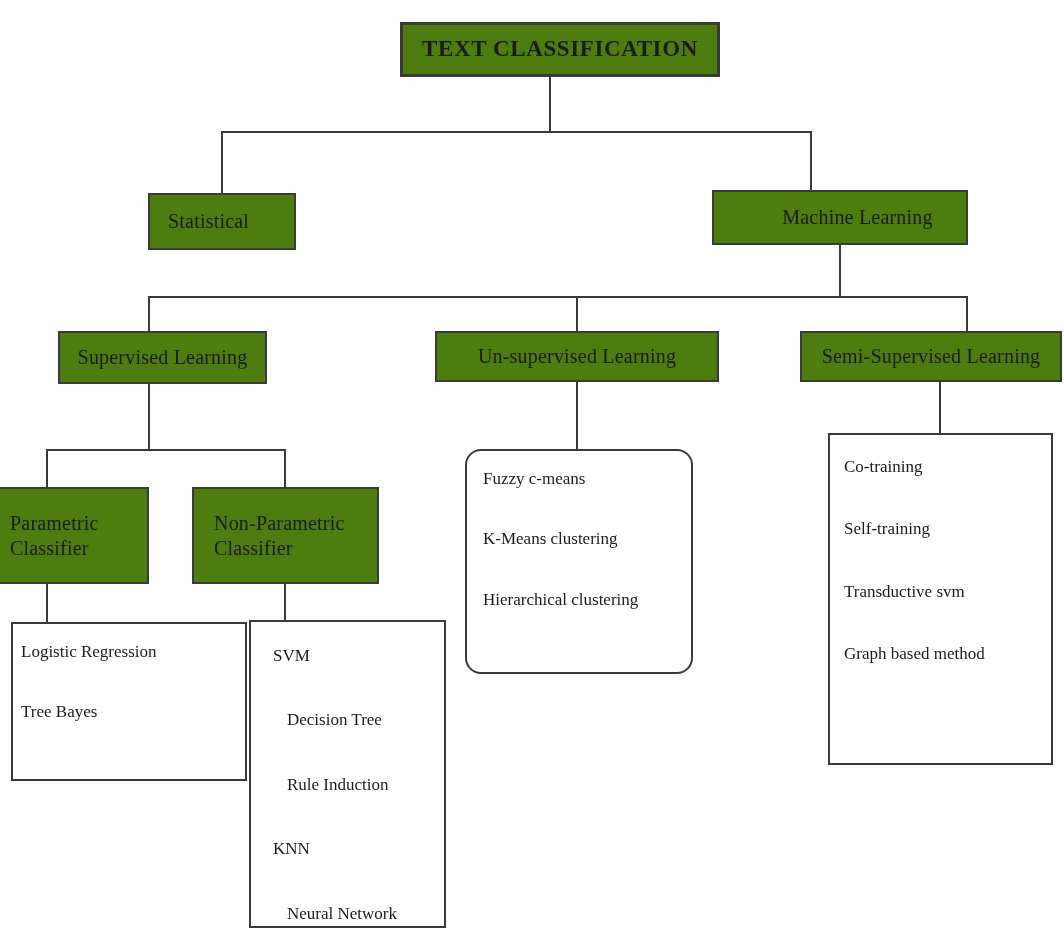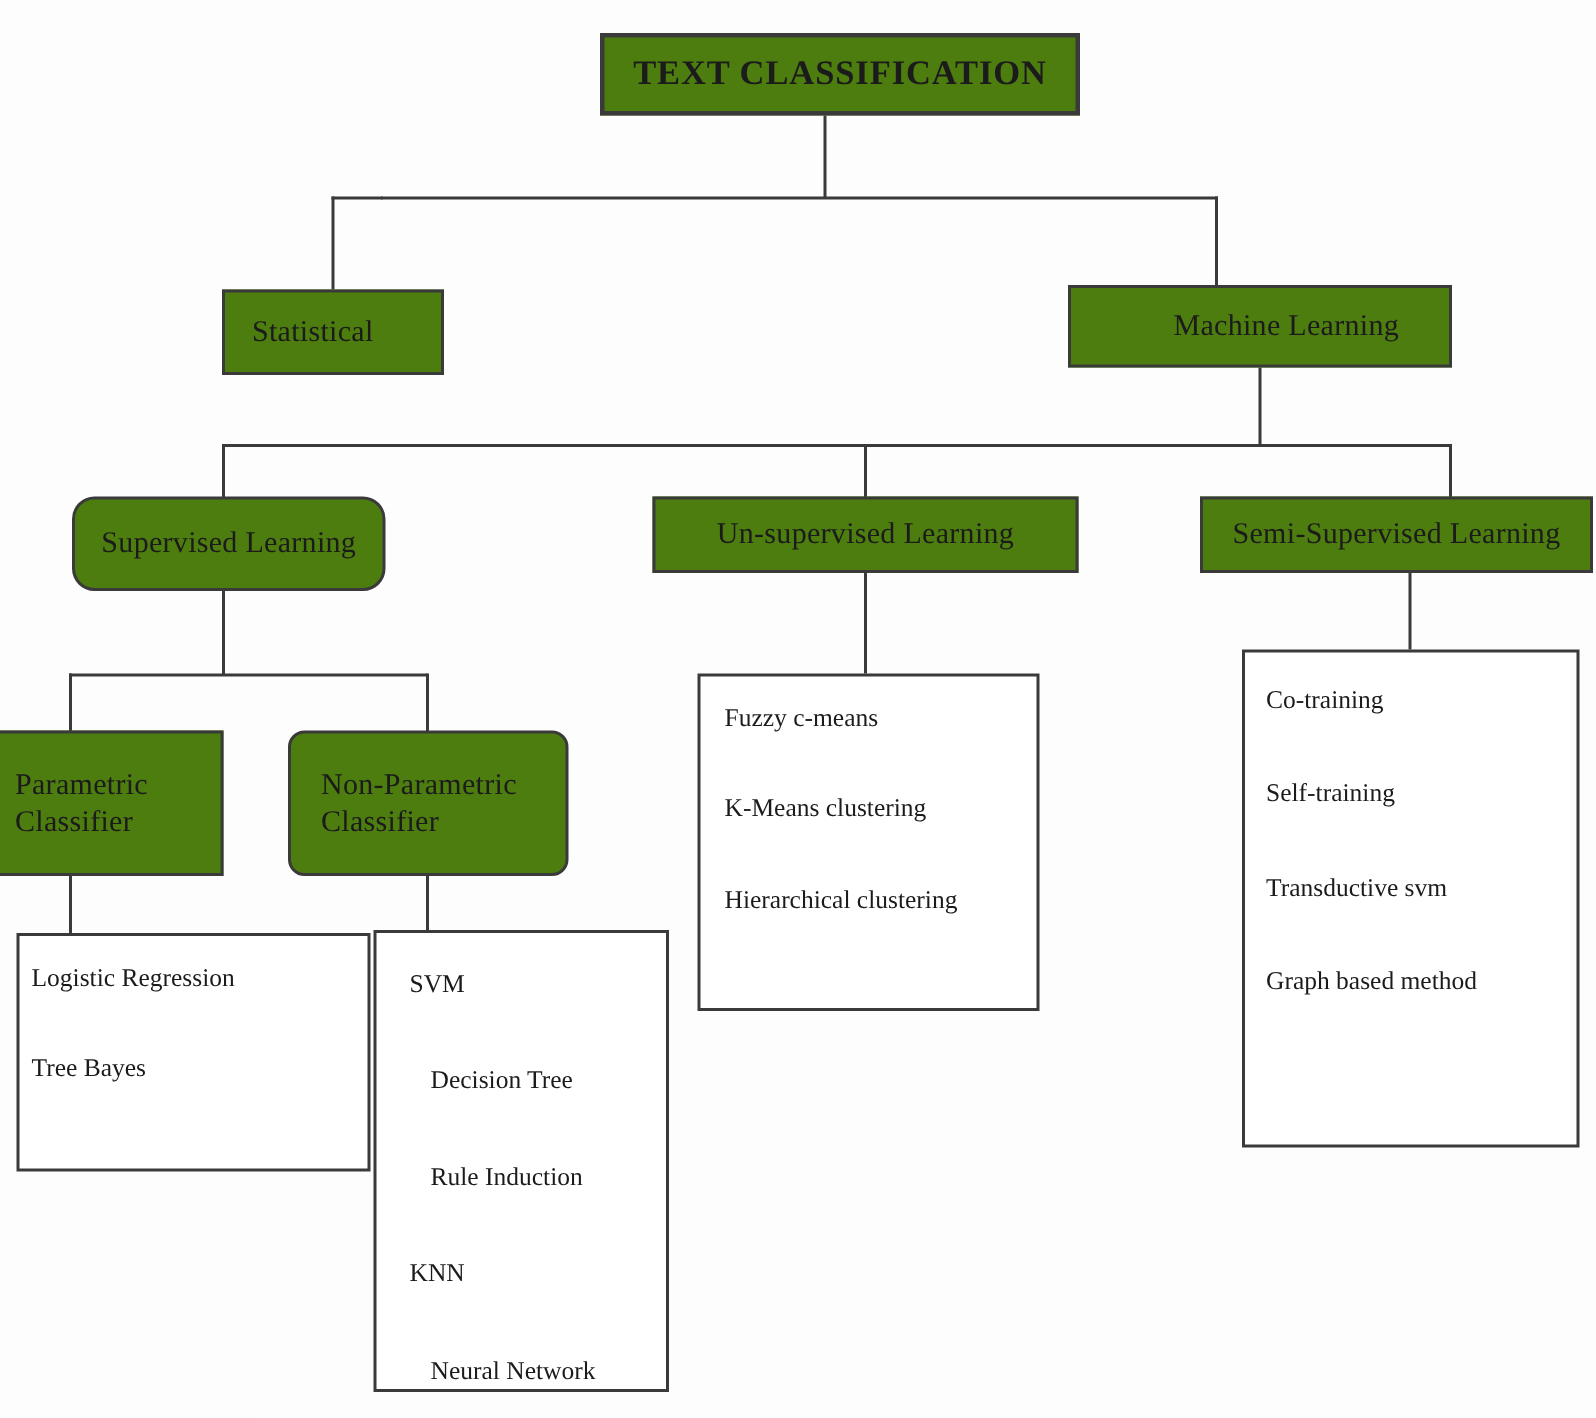--- a/index.html
+++ b/index.html
@@ -50,27 +50,27 @@
     font-size: 23px;
     font-weight: bold;
     letter-spacing: 0.6px;
   }
 
   
   #node-statistical      { left: 148px; top: 193px; width: 148px; height: 57px; }
   #node-machine-learning { left: 712px; top: 190px; width: 256px; height: 55px; padding-left: 35px; }
 
   
-  #node-supervised      { left: 48px;  top: 331px; width: 209px; height: 63px; border-radius: 15px; }
+  #node-supervised      { left: 58px;  top: 331px; width: 209px; height: 53px; }
   #node-unsupervised    { left: 435px; top: 331px; width: 284px; height: 51px; }
   #node-semi-supervised { left: 800px; top: 331px; width: 262px; height: 51px; }
 
   
   #node-parametric      { left: -12px; top: 487px; width: 161px; height: 97px; }
-  #node-non-parametric  { left: 192px; top: 487px; width: 187px; height: 97px; border-radius: 11px; }
+  #node-non-parametric  { left: 192px; top: 487px; width: 187px; height: 97px; }
 
   #node-parametric .label,
   #node-non-parametric .label { padding-left: 20px; }
 
   
   .leafbox {
     position: absolute;
     box-sizing: border-box;
     border: 2px solid #3a3a3a;
     background: #ffffff;
@@ -95,20 +95,21 @@
     padding: 24px 0 0 22px;
   }
   #node-nonparametric-leaves .item { margin-bottom: 44px; }
   #node-nonparametric-leaves .item:nth-child(2),
   #node-nonparametric-leaves .item:nth-child(3),
   #node-nonparametric-leaves .item:nth-child(5) { padding-left: 14px; }
 
   #node-unsupervised-leaves {
     left: 465px; top: 449px; width: 228px; height: 225px;
     padding: 18px 0 0 16px;
+    border-radius: 16px;
   }
   #node-unsupervised-leaves .item { margin-bottom: 40px; }
 
   #node-semisupervised-leaves {
     left: 828px; top: 433px; width: 225px; height: 332px;
     padding: 22px 0 0 14px;
   }
   #node-semisupervised-leaves .item { margin-bottom: 42px; }
 
   

